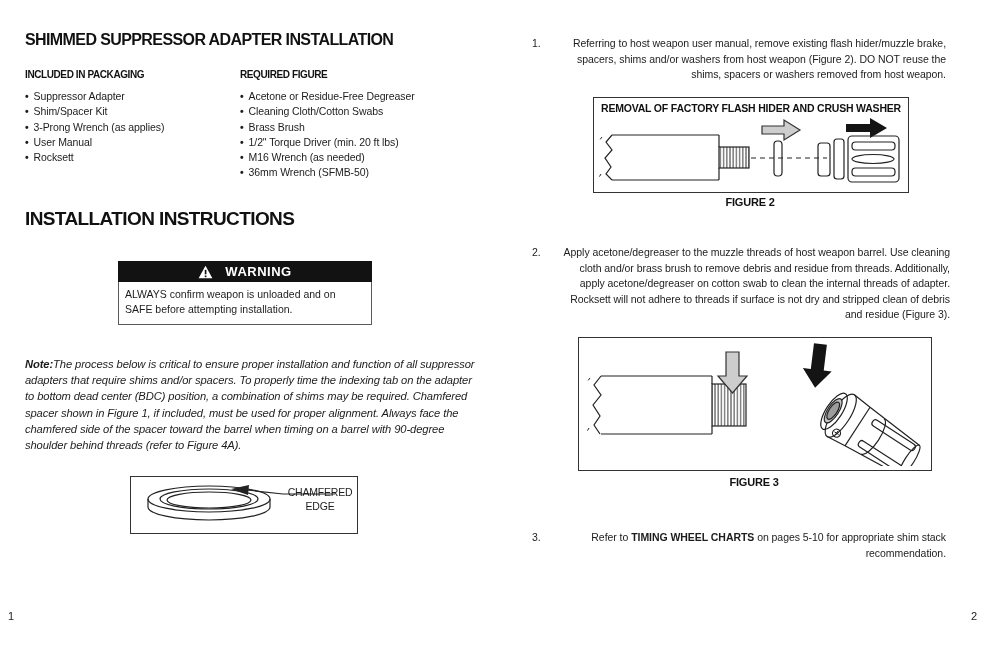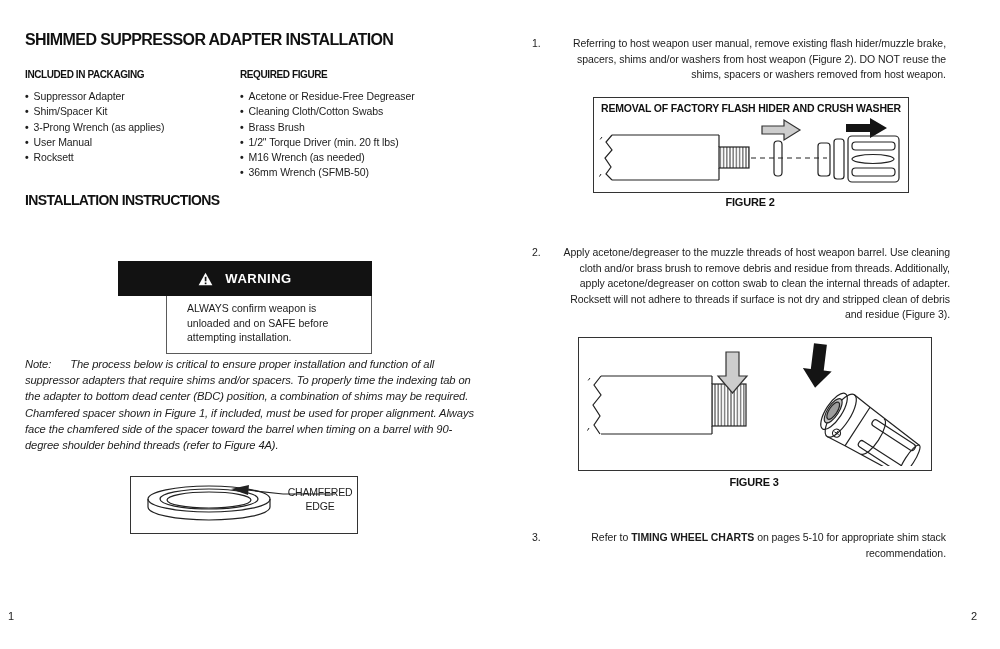--- a/index.html
+++ b/index.html
@@ -5,25 +5,25 @@
   html,body{margin:0;padding:0;background:#e9e9e9;}
   .page{position:relative;width:1000px;height:649px;background:#ffffff;
         font-family:"Liberation Sans",sans-serif;color:#1c1c1c;overflow:hidden;margin:0 auto;}
   .abs{position:absolute;}
   .h1{font-size:16px;font-weight:700;letter-spacing:-0.6px;color:#111;white-space:nowrap;}
   .h2{font-size:10px;font-weight:700;letter-spacing:-0.4px;color:#111;white-space:nowrap;}
   .blist{list-style:none;margin:9px 0 0 0;padding:0;font-size:10.5px;line-height:15.3px;letter-spacing:-0.1px;}
   .blist li{white-space:nowrap;}
   .blist li::before{content:"\2022";margin-right:5px;font-weight:700;}
   .warning{width:254px;}
-  .warn-head{background:#121212;color:#fff;height:35px;display:flex;align-items:center;justify-content:center;
+  .warn-head{background:#121212;color:#fff;height:21px;display:flex;align-items:center;justify-content:center;
              gap:12px;font-weight:700;font-size:13px;letter-spacing:0.5px;}
-  .warn-body{border:1px solid #5a5a5a;border-top:none;padding:5px 10px 8px 20px;font-size:10.5px;line-height:14.5px;margin-left:48px;}
+  .warn-body{border:1px solid #5a5a5a;border-top:none;padding:5px 10px 8px 6px;font-size:10.5px;line-height:14.5px;}
   .note{font-style:italic;font-size:11.2px;line-height:16.2px;letter-spacing:-0.1px;}
-  .note-label{font-weight:400;margin-right:19px;}
+  .note-label{font-weight:700;margin-right:0;}
   .figbox{border:1.5px solid #333;background:#fff;}
   .figcap{font-weight:700;font-size:11px;text-align:center;letter-spacing:-0.2px;color:#111;}
   .fig1-label{position:absolute;right:4px;top:9px;width:66px;font-size:10.5px;line-height:13.5px;letter-spacing:-0.2px;text-align:center;}
   .fig2-title{font-weight:700;font-size:10.5px;letter-spacing:-0.2px;padding:4px 0 0 7px;color:#111;white-space:nowrap;}
   .step{display:flex;font-size:10.5px;line-height:15.5px;letter-spacing:-0.05px;}
   .stepnum{flex:none;width:27px;}
   .steptext{flex:1;text-align:right;}
   .bold{font-weight:700;}
   .pnum{font-size:11px;color:#222;}
   svg{display:block;}
@@ -59,21 +59,21 @@
     <ul class="blist">
       <li>Acetone or Residue-Free Degreaser</li>
       <li>Cleaning Cloth/Cotton Swabs</li>
       <li>Brass Brush</li>
       <li>1/2" Torque Driver (min. 20 ft lbs)</li>
       <li>M16 Wrench (as needed)</li>
       <li>36mm Wrench (SFMB-50)</li>
     </ul>
   </div>
 
-  <div class="abs h1" style="left:25px;top:192px;font-size:14px">INSTALLATION INSTRUCTIONS</div>
+  <div class="abs h1" style="left:25px;top:208px;font-size:19px">INSTALLATION INSTRUCTIONS</div>
 
   <div class="abs warning" style="left:118px;top:261px">
     <div class="warn-head">
       <svg width="15" height="14" viewBox="0 0 24 22">
         <path d="M12 1 L23 21 H1 Z" fill="#ffffff"></path>
         <rect x="10.8" y="7.5" width="2.7" height="7.2" fill="#121212"></rect>
         <rect x="10.8" y="16.6" width="2.7" height="2.7" fill="#121212"></rect>
       </svg>
       <span>WARNING</span>
     </div>

